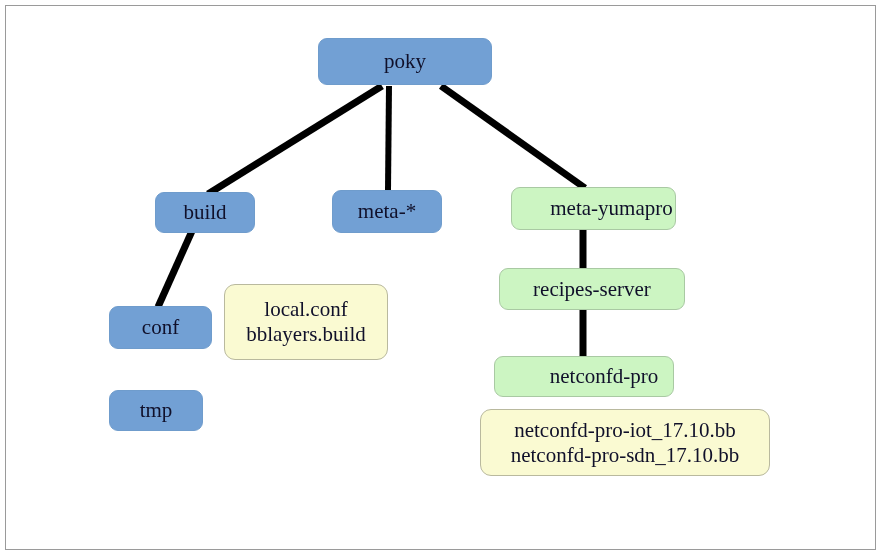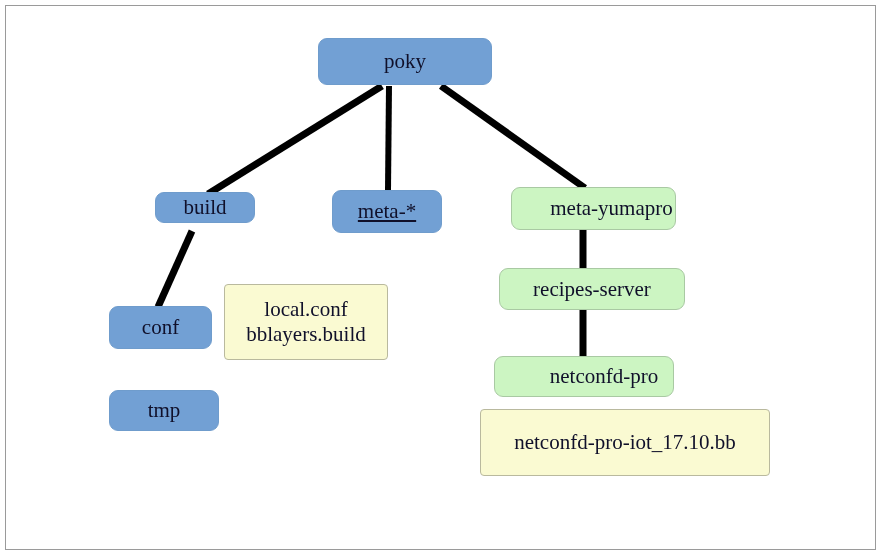--- a/index.html
+++ b/index.html
@@ -52,21 +52,21 @@
   }
   .node-green {
     background: #ccf5c2;
     border: 1px solid #a9c9a3;
     border-radius: 9px;
     font-size: 21px;
   }
   .node-yellow {
     background: #fafad2;
     border: 1px solid #b9b99e;
-    border-radius: 4px;
+    border-radius: 11px;
     font-size: 21px;
     padding: 4px 10px;
   }
   .node-yellow .line {
     display: block;
   }
 </style>
 </head>
 <body>
 
@@ -80,43 +80,44 @@
       <line x1="441" y1="86" x2="585" y2="188" stroke="#000000" stroke-width="7" stroke-linecap="butt"></line>
       <line x1="192" y1="231" x2="158" y2="307" stroke="#000000" stroke-width="7" stroke-linecap="butt"></line>
       <line x1="583" y1="228" x2="583" y2="270" stroke="#000000" stroke-width="7" stroke-linecap="butt"></line>
       <line x1="583" y1="308" x2="583" y2="358" stroke="#000000" stroke-width="7" stroke-linecap="butt"></line>
     </svg>
 
   <div id="nodes-layer">
       <div class="node node-blue" style="left: 318px; top: 38px; width: 174px; height: 47px; align-items: center;">
         <span>poky</span>
       </div>
-      <div class="node node-blue" style="left: 155px; top: 192px; width: 100px; height: 31px;">
+      <div class="node node-blue" style="left: 155px; top: 192px; width: 100px; height: 41px;">
         <span>build</span>
       </div>
-      <div class="node node-blue" style="left: 332px; top: 190px; width: 110px; height: 43px; text-decoration: underline;">
+      <div class="node node-blue" style="left: 332px; top: 190px; width: 110px; height: 43px;">
         <span>meta-*</span>
       </div>
       <div class="node node-green" style="left: 511px; top: 187px; width: 165px; height: 43px; padding-left: 36px;">
         <span>meta-yumapro</span>
       </div>
       <div class="node node-blue" style="left: 109px; top: 306px; width: 103px; height: 43px;">
         <span>conf</span>
       </div>
-      <div class="node node-blue" style="left: 109px; top: 390px; width: 110px; height: 41px;">
+      <div class="node node-blue" style="left: 109px; top: 390px; width: 94px; height: 41px;">
         <span>tmp</span>
       </div>
       <div class="node node-green" style="left: 499px; top: 268px; width: 186px; height: 42px; align-items: center;">
         <span>recipes-server</span>
       </div>
       <div class="node node-green" style="left: 494px; top: 356px; width: 180px; height: 41px; padding-left: 40px;">
         <span>netconfd-pro</span>
       </div>
       <div class="node node-yellow" style="left: 224px; top: 284px; width: 164px; height: 76px;">
         <span class="line">local.conf</span>
         <span class="line">bblayers.build</span>
       </div>
       <div class="node node-yellow" style="left: 480px; top: 409px; width: 290px; height: 67px;">
         <span class="line">netconfd-pro-iot_17.10.bb</span>
+        <span class="line">netconfd-pro-sdn_17.10.bb</span>
       </div>
     </div>
 
 </div>
 
 </body></html>

